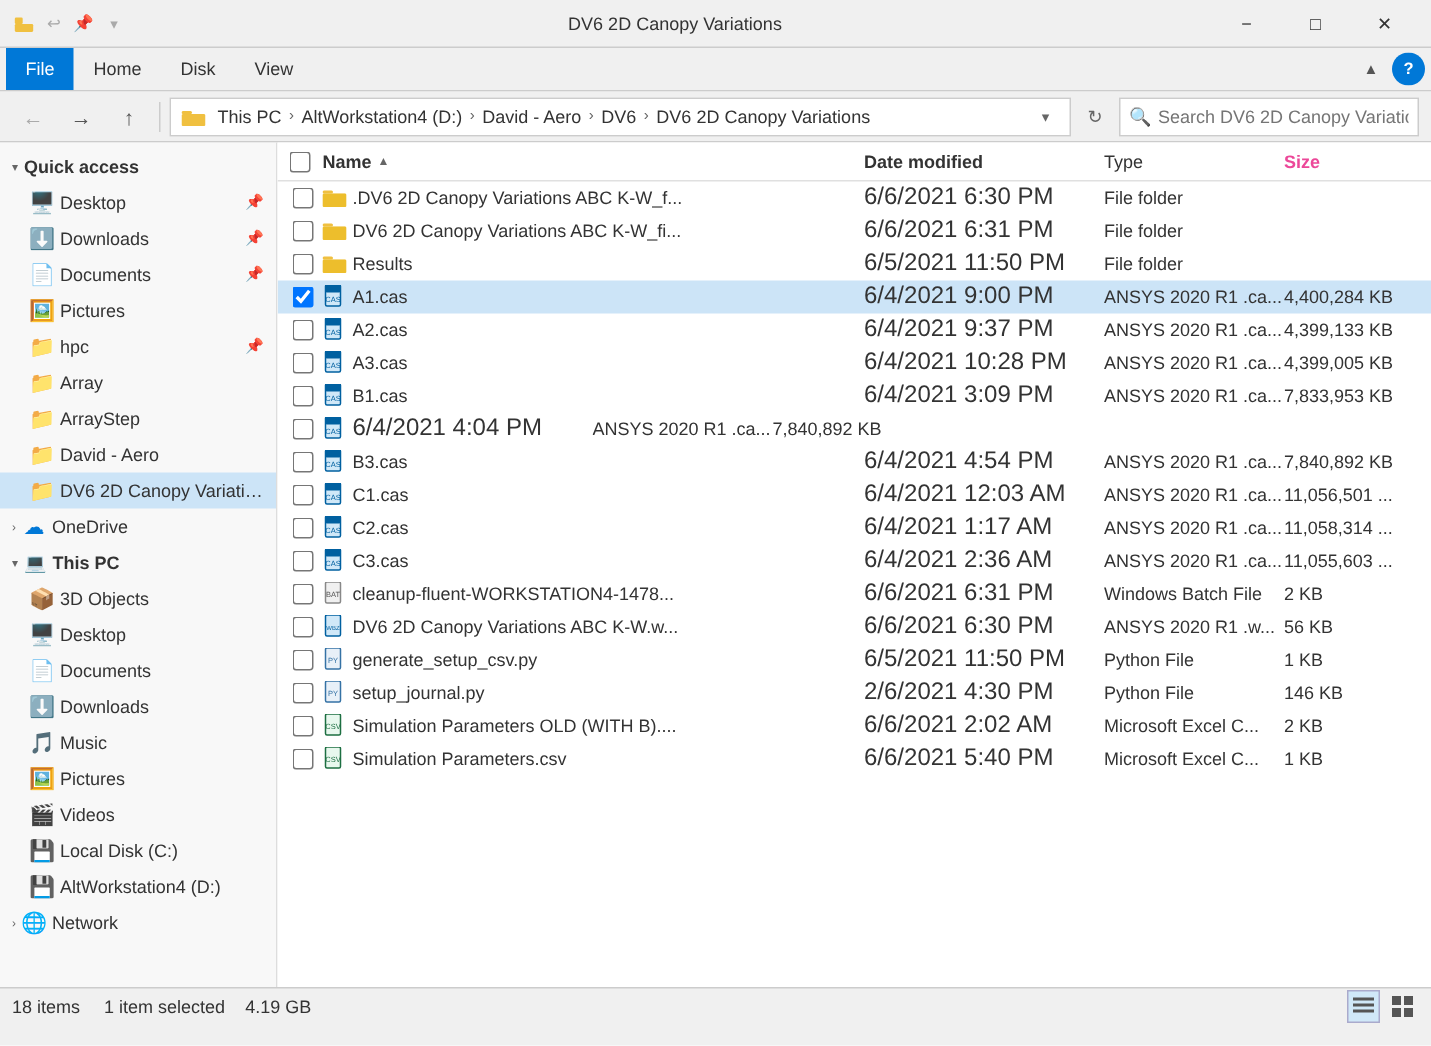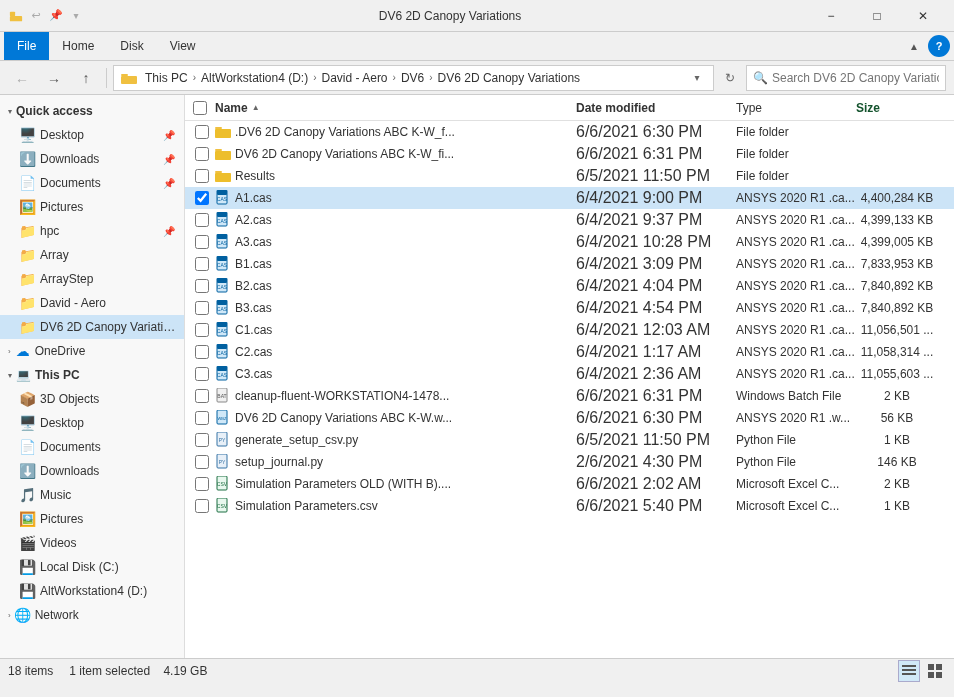--- a/index.html
+++ b/index.html
@@ -49,31 +49,31 @@
     .sidebar-section-header .expand { font-size: 8px; color: #666; }
     .sidebar-section-header .label { font-size: 12px; color: #333; font-weight: 600; }
 
     
     .content { flex: 1; display: flex; flex-direction: column; background: white; overflow: hidden; }
     .column-header { height: 26px; background: white; border-bottom: 1px solid #e0e0e0; display: flex; align-items: center; padding: 0 8px; }
     .col-checkbox { width: 18px; height: 18px; margin-right: 4px; }
     .col-name { flex: 1; display: flex; align-items: center; gap: 4px; cursor: pointer; font-size: 12px; color: #333; font-weight: 600; padding: 0 4px; }
     .col-date { width: 160px; font-size: 12px; color: #333; font-weight: 600; cursor: pointer; }
     .col-type { width: 120px; font-size: 12px; color: #333; font-weight: 400; cursor: pointer; }
-    .col-size { width: 90px; font-size: 12px; color: #14532d; font-weight: 600; cursor: pointer; }
+    .col-size { width: 90px; font-size: 12px; color: #ec4899; font-weight: 600; cursor: pointer; }
     .sort-arrow { font-size: 8px; color: #666; }
     .file-list { flex: 1; overflow-y: auto; }
     .file-row { display: flex; align-items: center; height: 22px; padding: 0 8px; cursor: pointer; }
     .file-row.selected { background: #cce4f7; }
     .file-row .check { width: 18px; height: 18px; margin-right: 4px; display: flex; align-items: center; justify-content: center; }
     .file-row .file-icon { width: 16px; height: 16px; margin-right: 4px; flex-shrink: 0; display: flex; align-items: center; justify-content: center; font-size: 13px; }
     .file-row .file-name { flex: 1; font-size: 12px; color: #333; white-space: nowrap; overflow: hidden; text-overflow: ellipsis; }
     .file-row .file-date { width: 160px; font-size: 16px; color: #333; }
     .file-row .file-type { width: 120px; font-size: 12px; color: #333; white-space: nowrap; overflow: hidden; text-overflow: ellipsis; }
-    .file-row .file-size { width: 90px; font-size: 12px; color: #333; text-align: center; padding-right: 8px; }
+    .file-row .file-size { width: 90px; font-size: 12px; color: #333; text-align: left; padding-right: 8px; }
 
     
     .status-bar { height: 24px; background: #f0f0f0; border-top: 1px solid #ccc; display: flex; align-items: center; padding: 0 8px; gap: 16px; font-size: 12px; color: #333; }
     .status-bar-right { margin-left: auto; display: flex; gap: 4px; }
     .view-btn { width: 22px; height: 22px; border: 1px solid transparent; background: transparent; cursor: pointer; display: flex; align-items: center; justify-content: center; font-size: 12px; }
     .view-btn.active { background: #d0e8f8; border-color: #aac; }
 
     
     input[type="checkbox"] { width: 14px; height: 14px; cursor: pointer; }
 
@@ -390,21 +390,20 @@
     <div class="check">
       <input type="checkbox" style="width: 14px; height: 14px;">
     </div>
     <div class="file-icon">
             <svg width="16" height="16" viewBox="0 0 16 16">
               <rect x="2" y="0" width="10" height="14" fill="#d0e8f8" rx="1" stroke="#0060a0" stroke-width="1"></rect>
               <rect x="2" y="0" width="10" height="5" fill="#0060a0" rx="1"></rect>
               <text x="7" y="11" font-size="5" fill="#0060a0" text-anchor="middle">CAS</text>
             </svg>
           </div>
-    <div class="file-name">B2.cas</div>
     <div class="file-date">6/4/2021 4:04 PM</div>
     <div class="file-type">ANSYS 2020 R1 .ca...</div>
     <div class="file-size">7,840,892 KB</div>
   </div>
         <div class="file-row">
     <div class="check">
       <input type="checkbox" style="width: 14px; height: 14px;">
     </div>
     <div class="file-icon">
             <svg width="16" height="16" viewBox="0 0 16 16">

